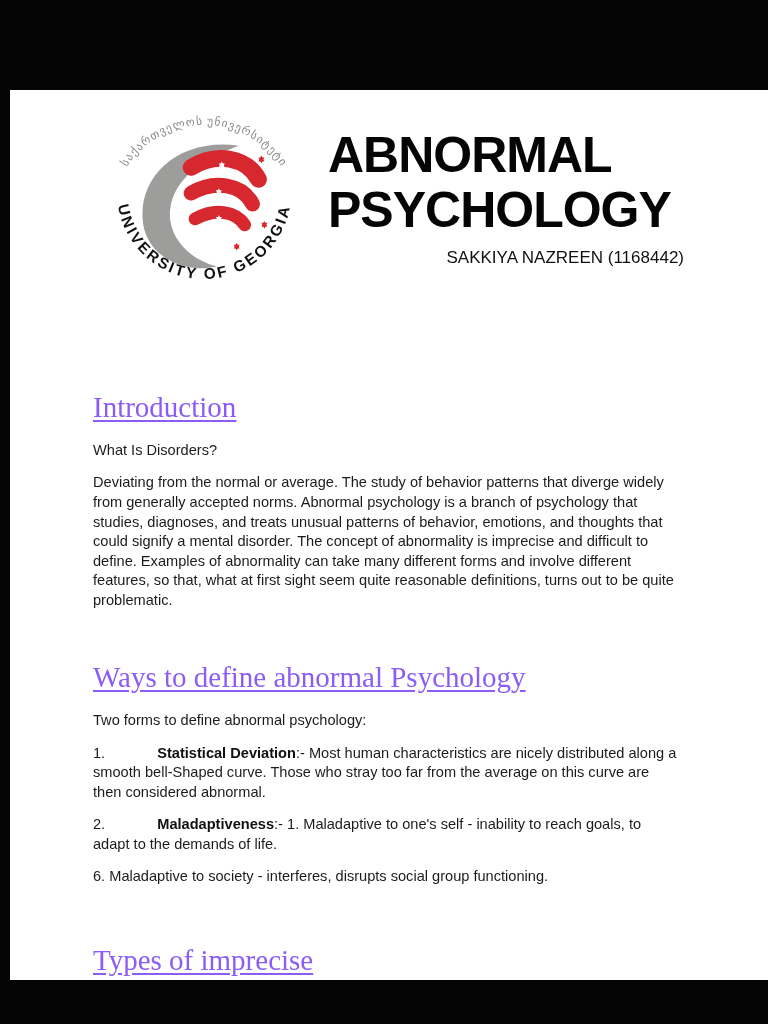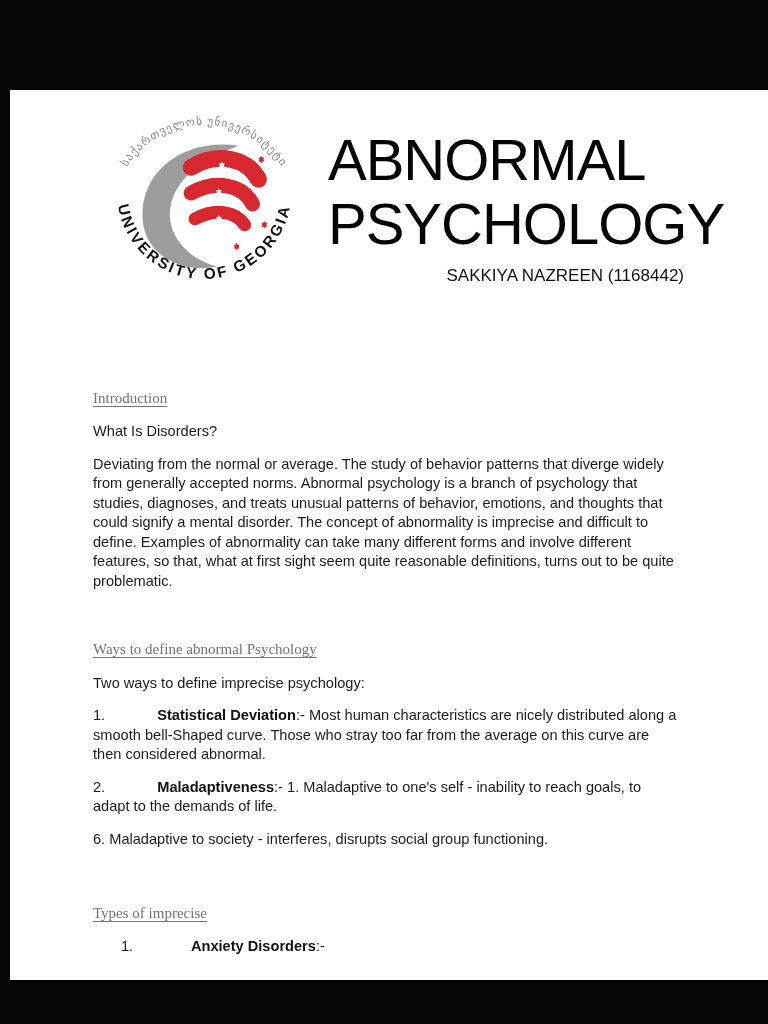--- a/index.html
+++ b/index.html
@@ -35,45 +35,45 @@
     width: 228px;
     height: 198px;
     flex: 0 0 auto;
   }
   .title-block {
     margin-left: 10px;
     margin-top: 18px;
     width: 360px;
   }
   .doc-title {
-    font-size: 58px;
+    font-size: 50px;
     line-height: 1.1;
     color: #050505;
     letter-spacing: -1px;
-    font-weight: 400;
+    font-weight: 700;
     white-space: nowrap;
   }
   .doc-author {
     margin-top: 10px;
     font-size: 17px;
     color: #111;
     text-align: right;
     padding-right: 4px;
   }
   .doc-content {
     margin: 0 90px 0 83px;
     color: #1c1c1c;
     font-size: 14.6px;
     line-height: 1.34;
   }
   h2.section-heading {
     font-family: "Liberation Serif", serif;
     font-weight: 400;
-    font-size: 15px;
-    color: #737373;
+    font-size: 29px;
+    color: #8b5cf6;
     text-decoration: underline;
     text-underline-offset: 3px;
     margin: 0 0 14px 0;
   }
   .sec-intro { margin-top: 80px; }
   .sec-ways  { margin-top: 48px; }
   .sec-types { margin-top: 54px; }
   .doc-content p {
     margin: 0 0 13px 0;
   }
@@ -154,21 +154,21 @@
     <div class="doc-content">
 
       <div class="sec-intro">
         <h2 class="section-heading">Introduction</h2>
         <p class="sub-line">What Is Disorders?</p>
         <p>Deviating from the normal or average. The study of behavior patterns that diverge widely from generally accepted norms. Abnormal psychology is a branch of psychology that studies, diagnoses, and treats unusual patterns of behavior, emotions, and thoughts that could signify a mental disorder. The concept of abnormality is imprecise and difficult to define. Examples of abnormality can take many different forms and involve different features, so that, what at first sight seem quite reasonable definitions, turns out to be quite problematic.</p>
       </div>
 
       <div class="sec-ways">
         <h2 class="section-heading">Ways to define abnormal Psychology</h2>
-        <p class="sub-line">Two ways to define imprecise psychology:</p>
+        <p class="sub-line">Two forms to define abnormal psychology:</p>
 
         <p class="num-item"><span>1. </span><strong>Statistical Deviation</strong><span>:- Most human characteristics are nicely distributed along a smooth bell-Shaped curve. Those who stray too far from the average on this curve are then considered abnormal.</span></p>
 
         <p class="num-item"><span>2. </span><strong>Maladaptiveness</strong><span>:- 1. Maladaptive to one's self - inability to reach goals, to adapt to the demands of life.</span></p>
 
         <p class="indented-line">6. Maladaptive to society - interferes, disrupts social group functioning.</p>
       </div>
 
       <div class="sec-types">
         <h2 class="section-heading">Types of imprecise</h2>

